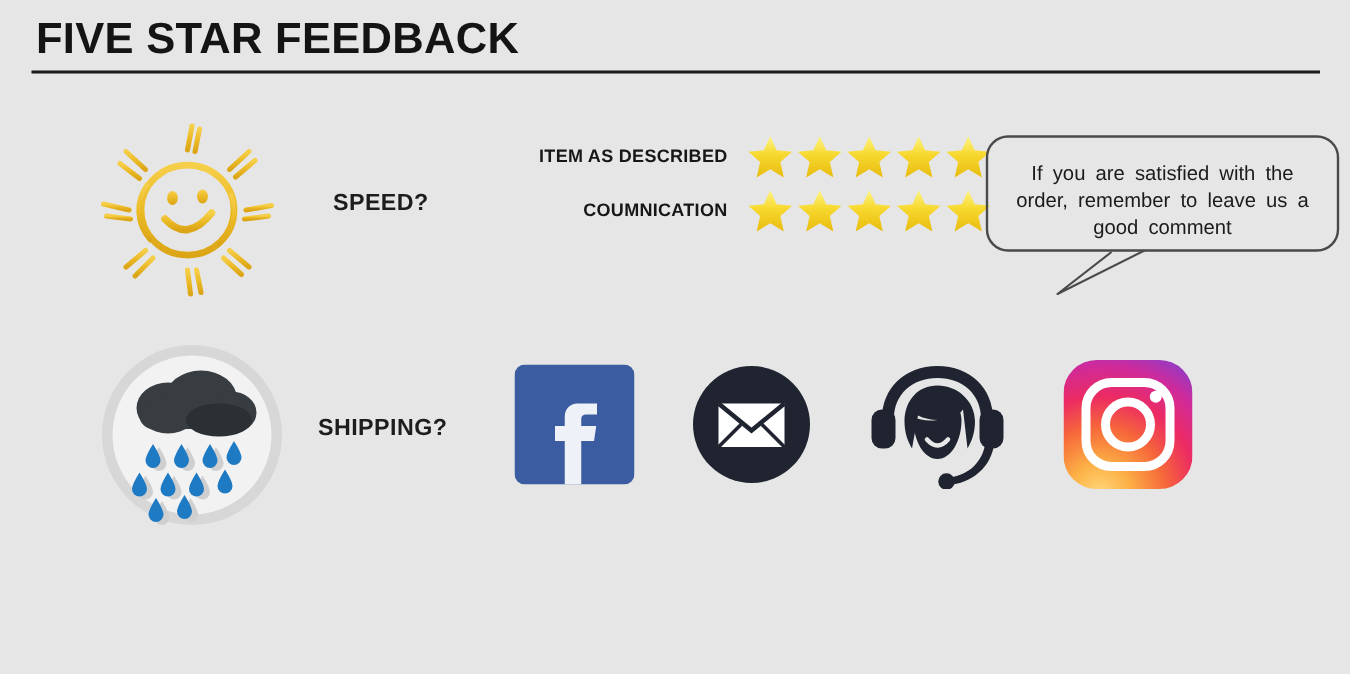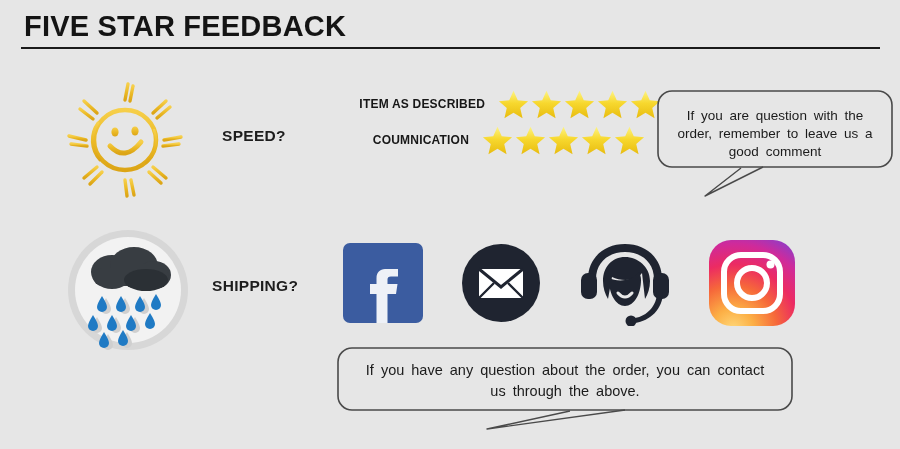--- a/index.html
+++ b/index.html
@@ -73,21 +73,21 @@
   }
 
   
   .rating-row {
     position: absolute;
     display: flex;
     align-items: center;
     height: 36px;
   }
   #rating-row-0 { left: 300px; top: 86px; }
-  #rating-row-1 { left: 284px; top: 122px; justify-content: flex-end; }
+  #rating-row-1 { left: 300px; top: 122px; justify-content: flex-end; }
   #rating-row-2 { left: 300px; top: 159px; }
   .rating-label {
     width: 185px;
     text-align: right;
     font-size: 12px;
     font-weight: bold;
     color: #171717;
     letter-spacing: 0.2px;
     white-space: nowrap;
     padding-right: 2px;
@@ -281,21 +281,21 @@
         </svg>
     </div>
   </div>
 
 
   <div class="bubble" id="bubble-1">
     <svg width="240" height="112" viewBox="0 0 240 112" xmlns="http://www.w3.org/2000/svg">
       <rect x="3" y="3" width="234" height="76" rx="14" ry="14" fill="none" stroke="#4a4a4a" stroke-width="1.6"></rect>
       <path d="M108 79 L50 108 L86 80" fill="none" stroke="#4a4a4a" stroke-width="1.4" stroke-linejoin="round"></path>
     </svg>
-    <div class="bubble-text">If you are question with the order, remember to leave us a good comment</div>
+    <div class="bubble-text">If you are satisfied with the order, remember to leave us a good comment</div>
   </div>
 
   <div class="social-row">
 
     <div class="social-item">
       <svg class="social-icon" width="80" height="80" viewBox="0 0 80 80" xmlns="http://www.w3.org/2000/svg">
         <rect x="0" y="0" width="80" height="80" rx="7" fill="#3b5ca0"></rect>
         <path d="M49 26h-7c-5 0-8.5 3.6-8.5 9v6H27v10h6.5V80h11V51H53l1.5-10H44.5v-4.6c0-2 1-3 3.4-3H55V26z" fill="#eef1f7"></path>
       </svg>
     </div>
@@ -343,21 +343,14 @@
         </defs>
         <rect x="0" y="0" width="86" height="86" rx="22" fill="url(#igGrad)"></rect>
         <rect x="15" y="15" width="56" height="56" rx="17" fill="none" stroke="#ffffff" stroke-width="6"></rect>
         <circle cx="43" cy="43" r="15" fill="none" stroke="#ffffff" stroke-width="6"></circle>
         <circle cx="61.5" cy="24.5" r="4" fill="#ffffff"></circle>
       </svg>
     </div>
 
   </div>
 
-  <div class="bubble" id="bubble-2">
-    <svg width="460" height="86" viewBox="0 0 460 86" xmlns="http://www.w3.org/2000/svg">
-      <rect x="3" y="3" width="454" height="62" rx="14" ry="14" fill="none" stroke="#4a4a4a" stroke-width="1.6"></rect>
-      <path d="M290 65 L152 84 L235 66" fill="none" stroke="#4a4a4a" stroke-width="1.4" stroke-linejoin="round"></path>
-    </svg>
-    <div class="bubble-text">If you have any question about the order, you can contact us through the above.</div>
-  </div>
 
 </div>
 
 </body></html>

